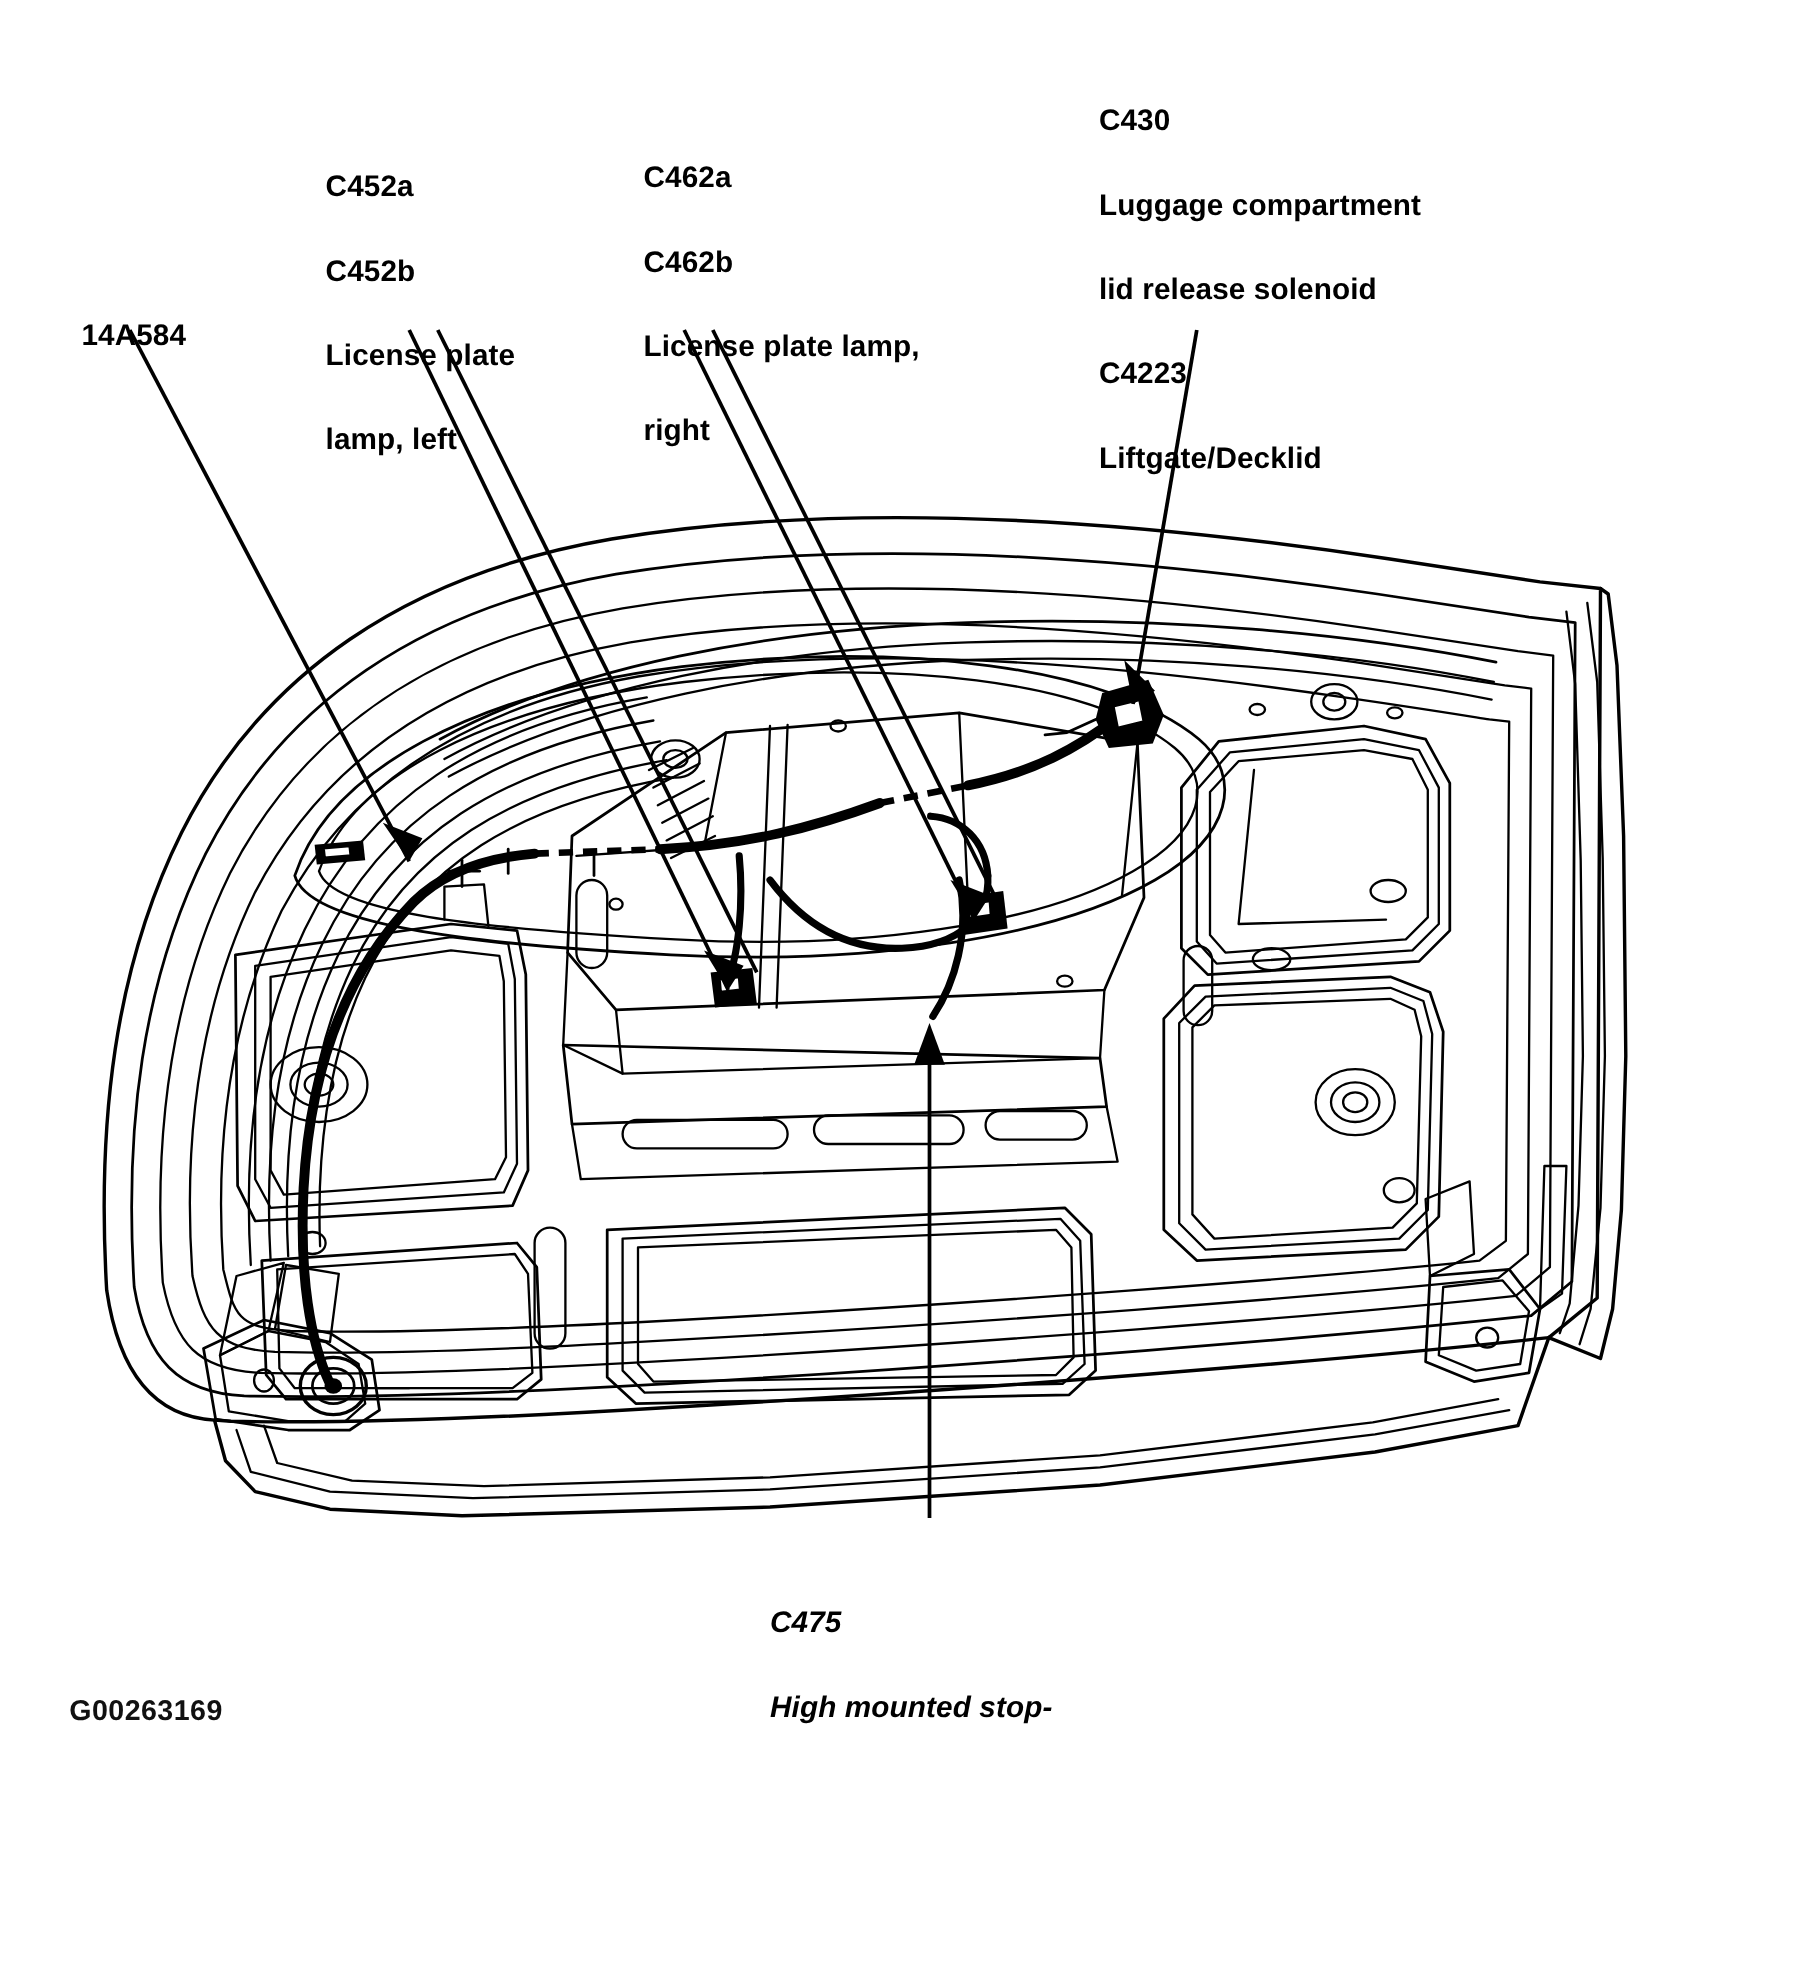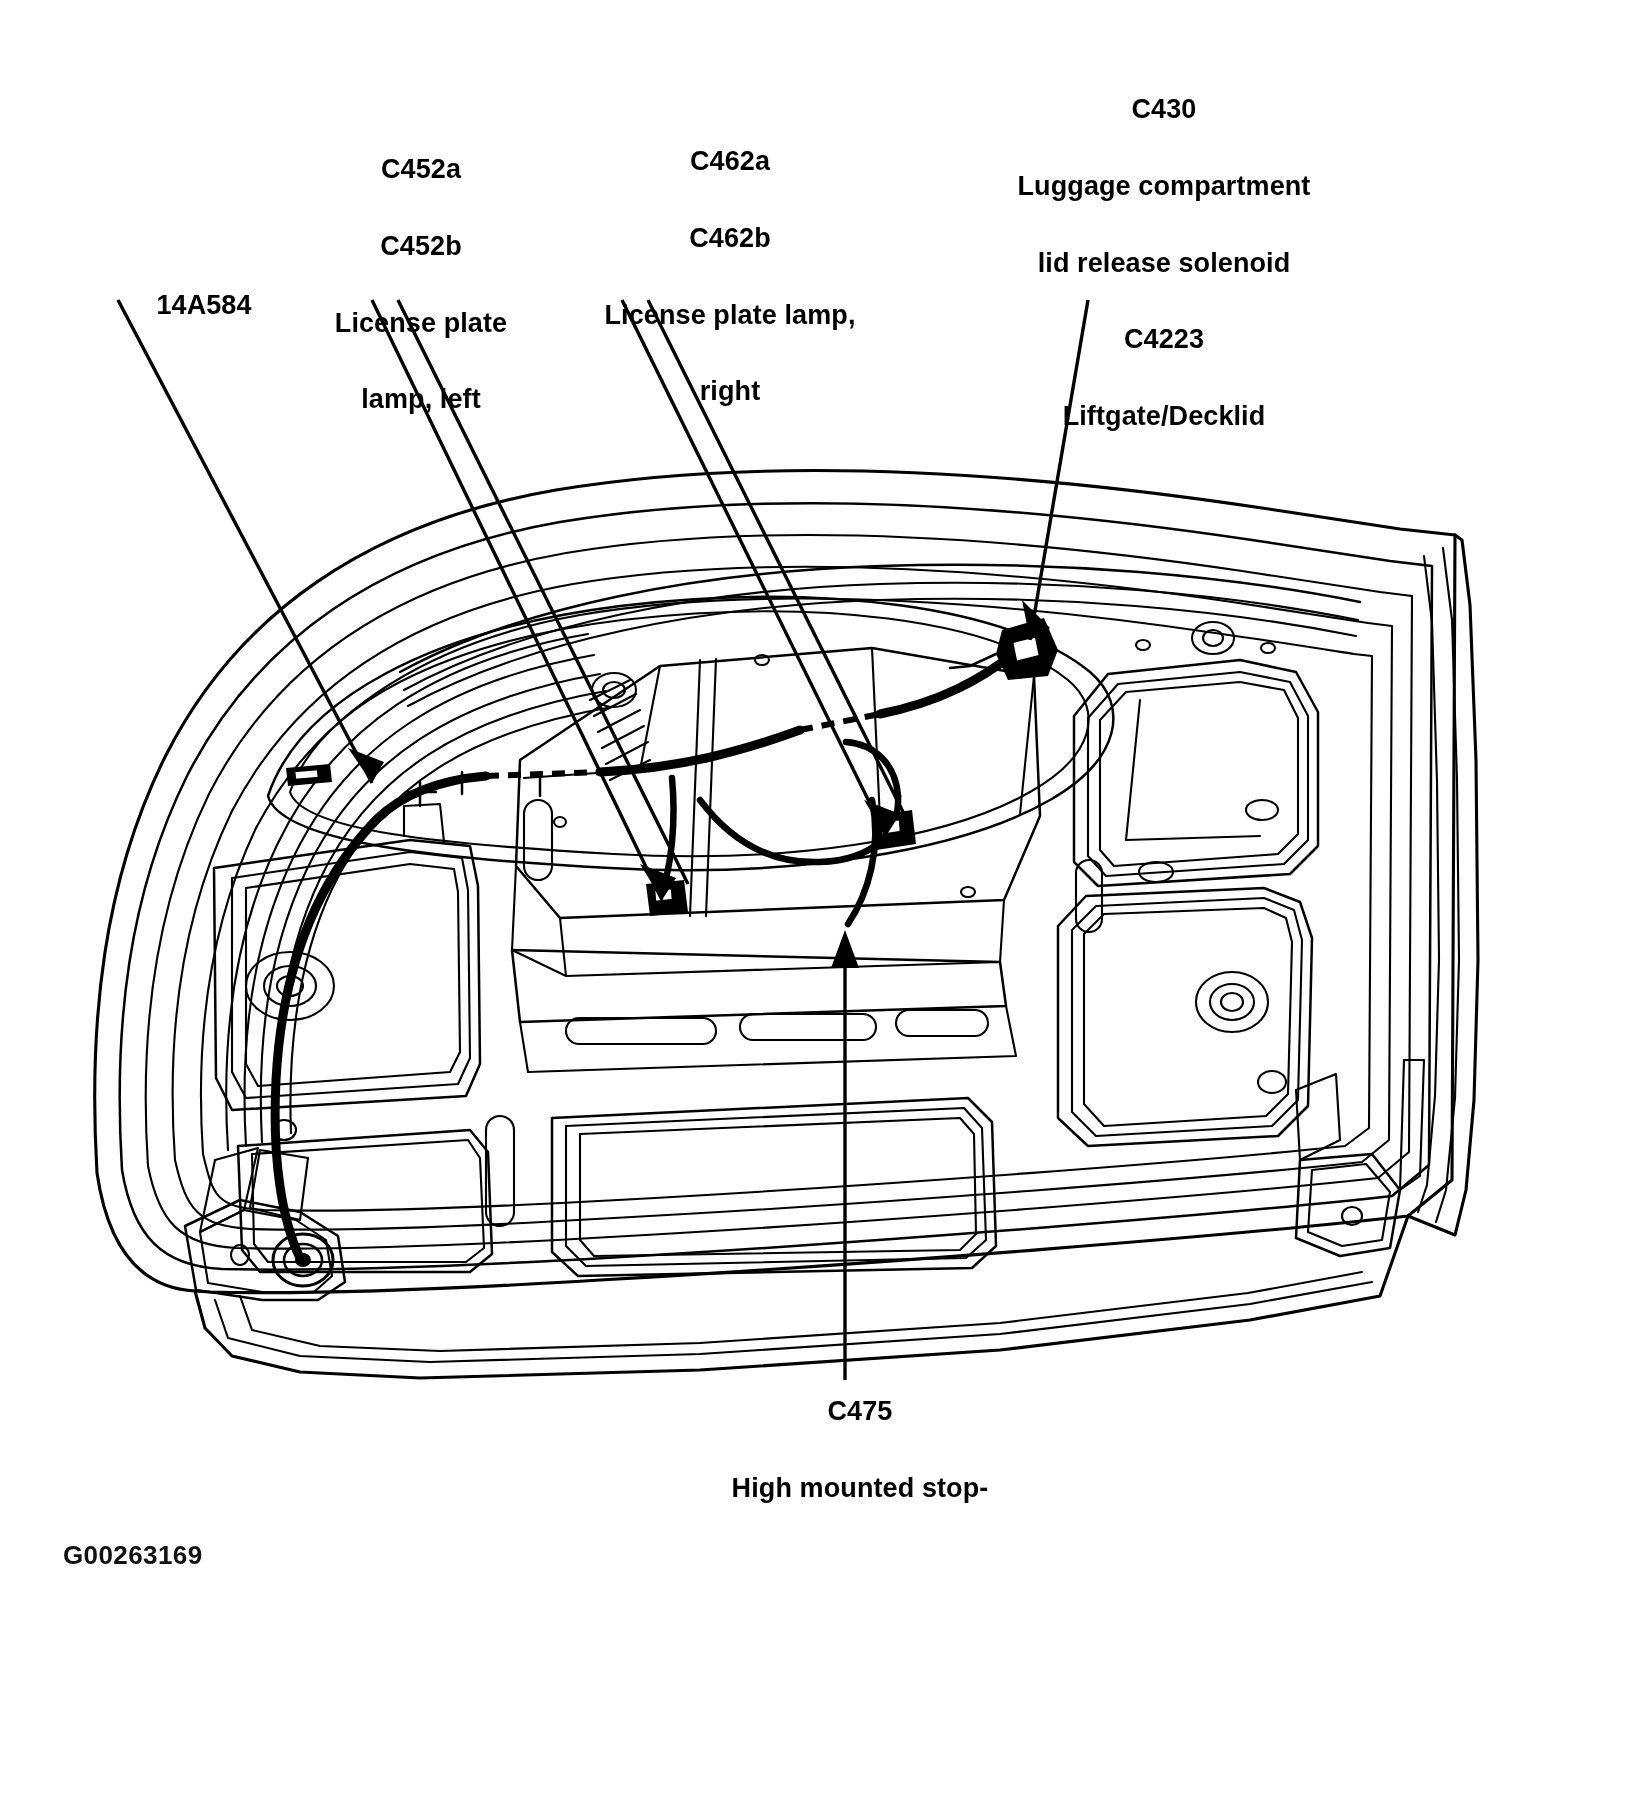--- a/index.html
+++ b/index.html
@@ -6,27 +6,27 @@
   html,body{margin:0;padding:0;background:#ffffff;}
   body{
     width:1633px;height:1798px;position:relative;overflow:hidden;
     font-family:"Liberation Sans","DejaVu Sans",sans-serif;
     color:#000;
   }
   #stage{position:absolute;left:0;top:0;width:1633px;height:1798px;}
 
   .callout{position:absolute;line-height:1.42;font-size:27px;font-weight:700;
            letter-spacing:.1px;white-space:pre-line;color:#000;}
-  .callout .ln{display:block;text-align:center;}
+  .callout .ln{display:block;}
 
   #label-14a584{left:74px;  top:248px;  width:260px;}
   #label-c452  {left:296px; top:112px;  width:250px;}
   #label-c462  {left:585px; top:104px;  width:290px;}
   #label-c430  {left:999px; top:52px;   width:330px;}
-  #label-c475  {left:700px; top:1354px; width:320px;}
+  #label-c475  {left:700px; top:1418px; width:320px;font-style:italic;}
 
   #figure-code{position:absolute;left:63px;top:1540px;font-size:26px;
                font-weight:700;letter-spacing:.4px;color:#111;}
 
   svg#art{position:absolute;left:0;top:0;width:1633px;height:1798px;
           display:block;}
   svg#art .ol{fill:none;stroke:#000;stroke-width:3.1;
               stroke-linejoin:round;stroke-linecap:round;}
   svg#art .ol2{fill:none;stroke:#000;stroke-width:2.5;
                stroke-linejoin:round;stroke-linecap:round;}

